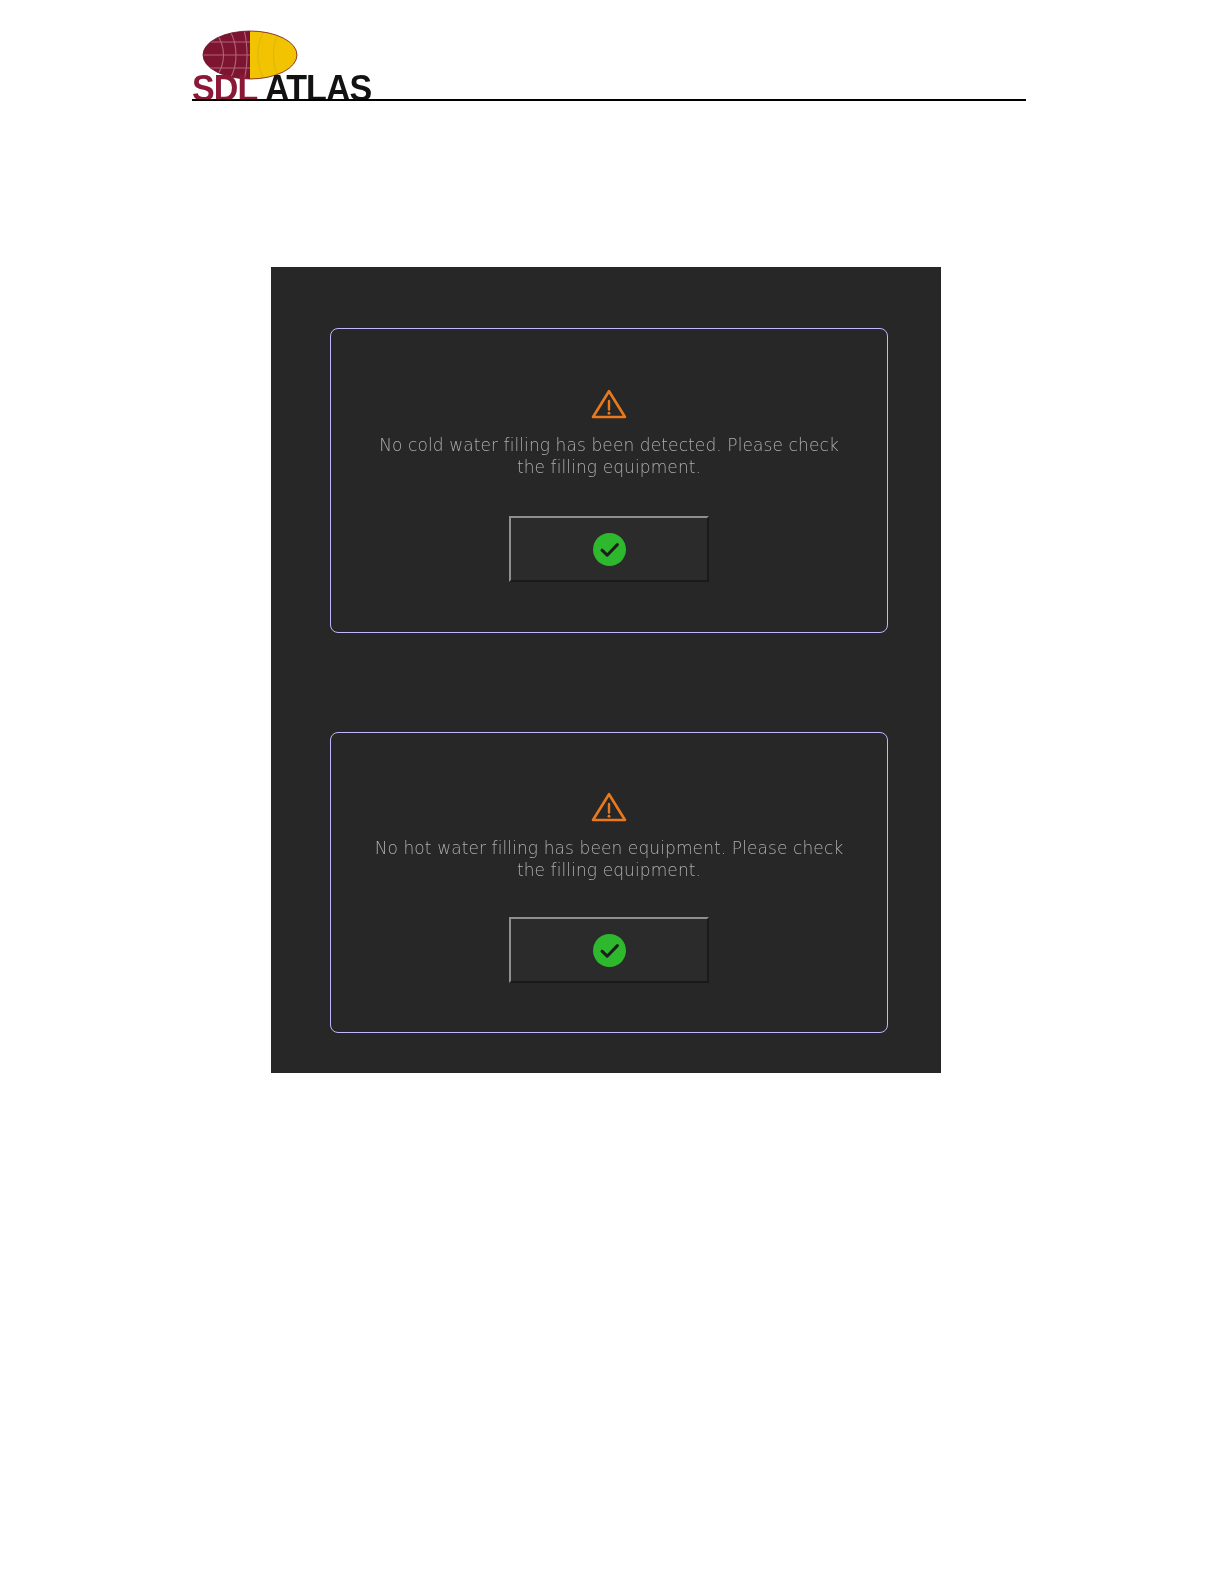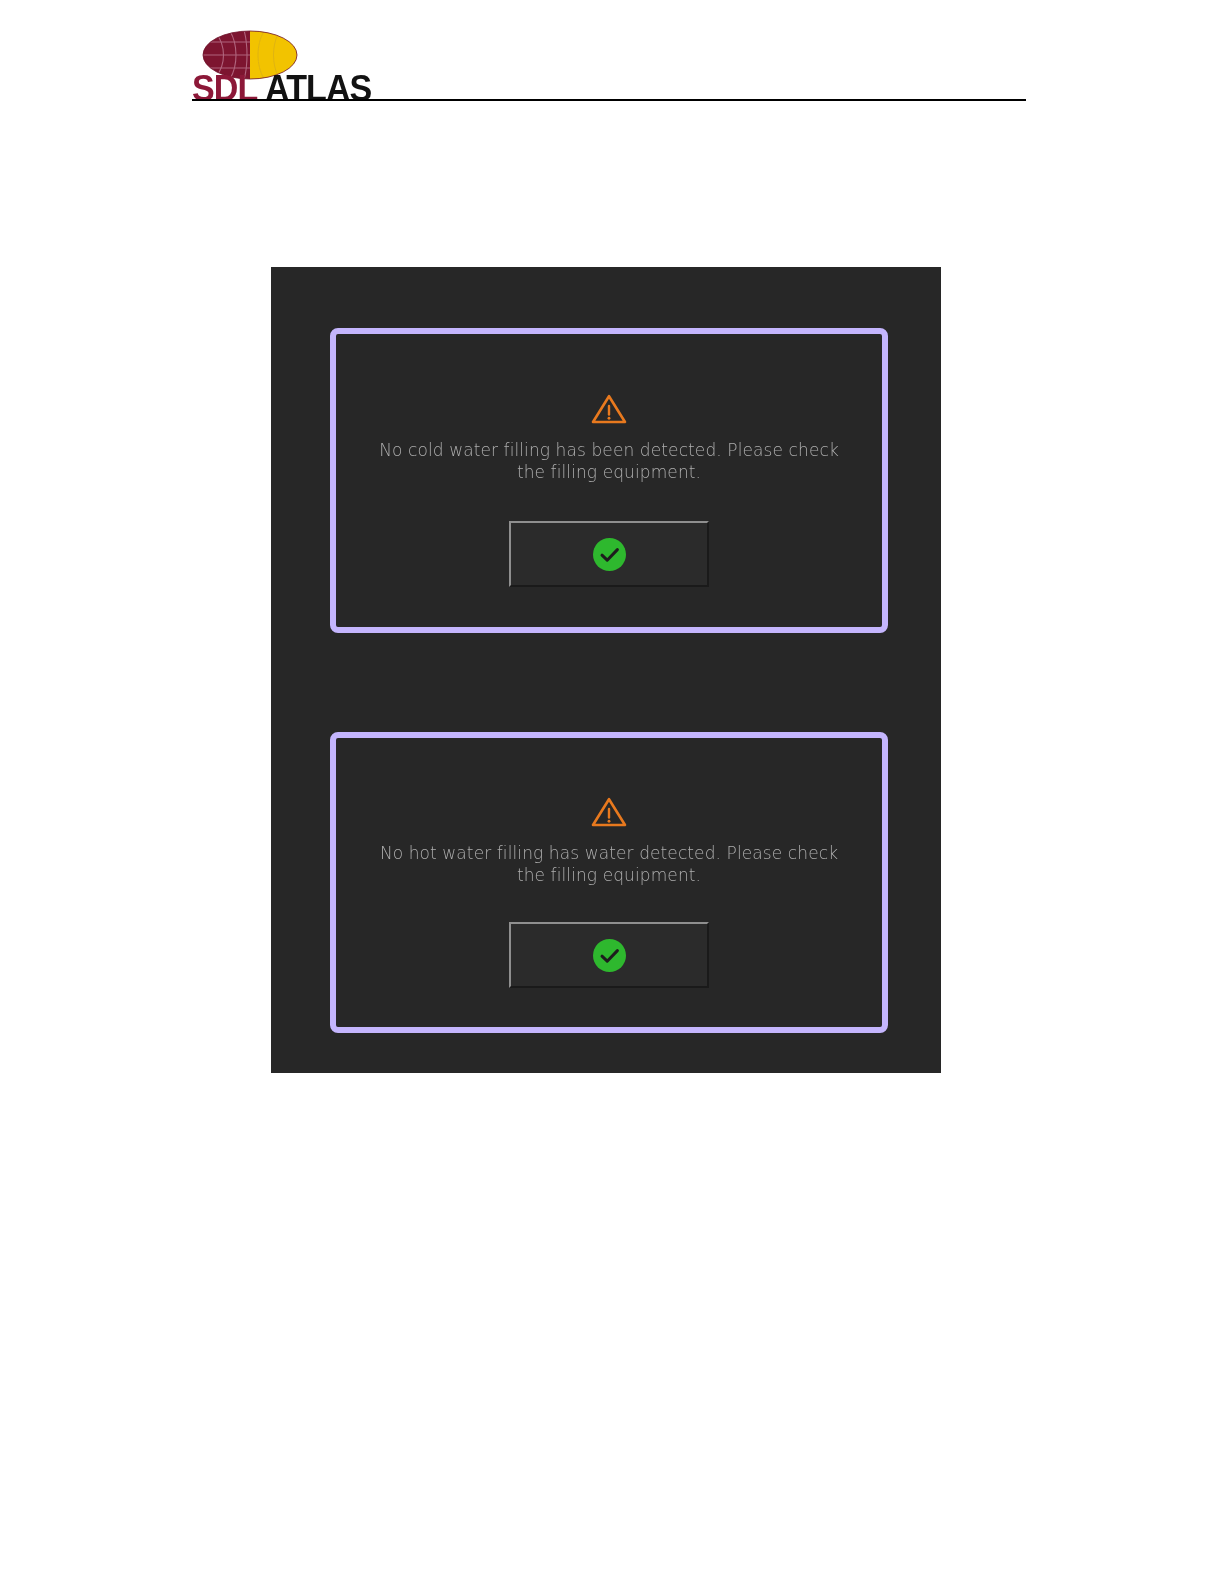--- a/index.html
+++ b/index.html
@@ -81,21 +81,21 @@
     top: 267px;
     width: 670px;
     height: 806px;
     background: #272727;
   }
 
   .alert-dialog {
     position: absolute;
     left: 59px;
     width: 558px;
-    border: 6px solid #c4b5fd;
+    border: 1px solid #c4b5fd;
     border-radius: 8px;
     box-sizing: border-box;
     background: #272727;
   }
   .alert-dialog.dialog-one {
     top: 61px;
     height: 305px;
   }
   .alert-dialog.dialog-two {
     top: 465px;
@@ -220,21 +220,21 @@
 
   <div class="alert-dialog dialog-two">
     <div class="alert-body">
 
       <svg class="warn-icon" viewBox="0 0 36 32">
         <path d="M18 3.2 L34 29 L2 29 Z" fill="none" stroke="#e8791e" stroke-width="2.6" stroke-linejoin="round" stroke-linecap="round"></path>
         <line x1="18" y1="13" x2="18" y2="21.5" stroke="#e8791e" stroke-width="2.4" stroke-linecap="round"></line>
         <circle cx="18" cy="25.2" r="1.45" fill="#e8791e"></circle>
       </svg>
 
-      <span class="alert-text">No hot water filling has water detected. Please check the filling equipment.</span>
+      <span class="alert-text">No hot water filling has been equipment. Please check the filling equipment.</span>
     </div>
 
     <div class="ok-button">
       <svg class="check-icon" viewBox="0 0 33 33">
         <circle cx="16.5" cy="16.5" r="16.5" fill="#2eb82e"></circle>
         <path d="M9 17.2 L14.2 22.2 L24.4 11.6" fill="none" stroke="#1d1d1d" stroke-width="3" stroke-linecap="round" stroke-linejoin="round"></path>
       </svg>
     </div>
   </div>
 

